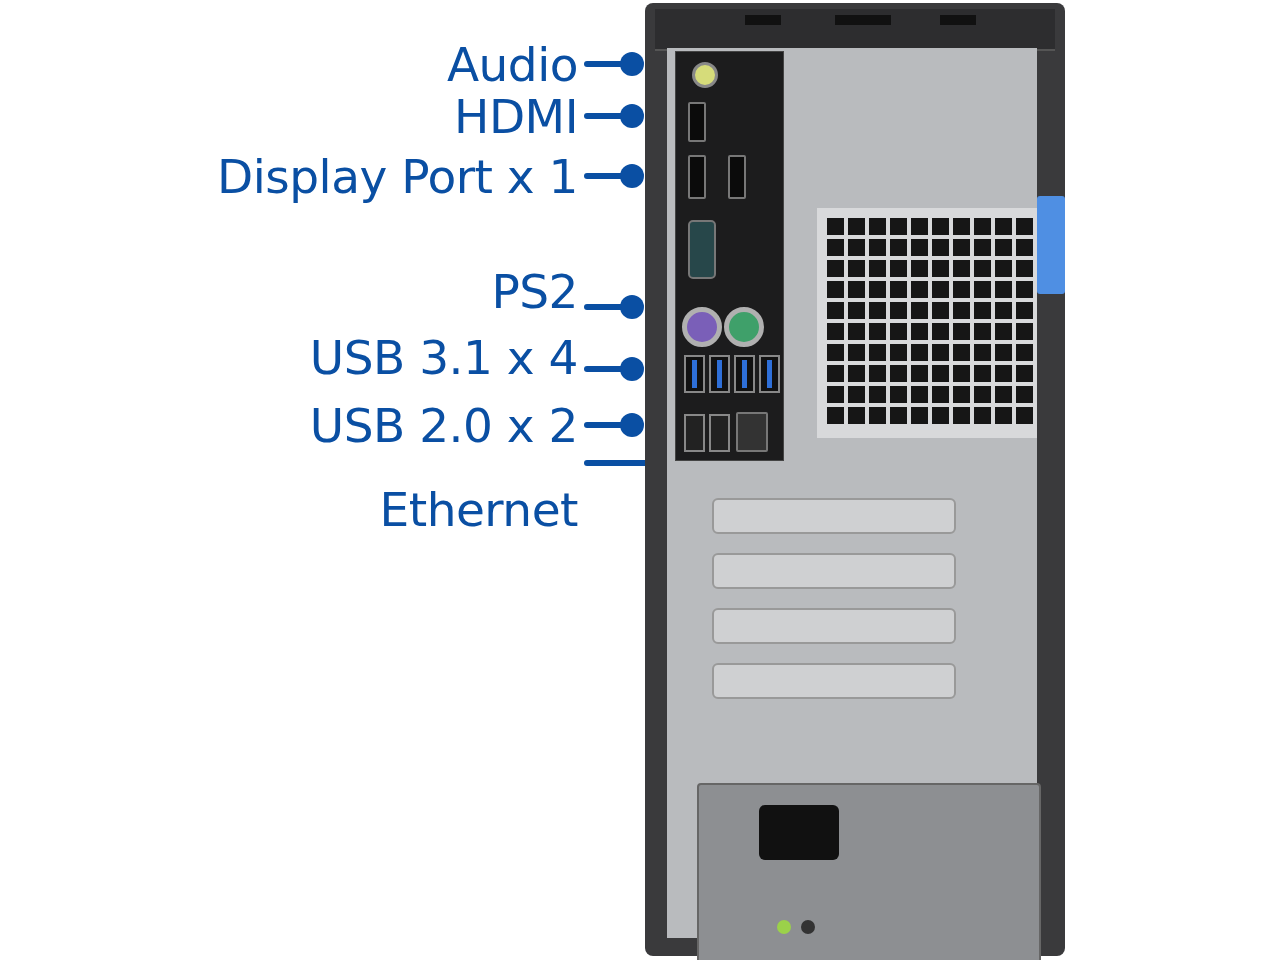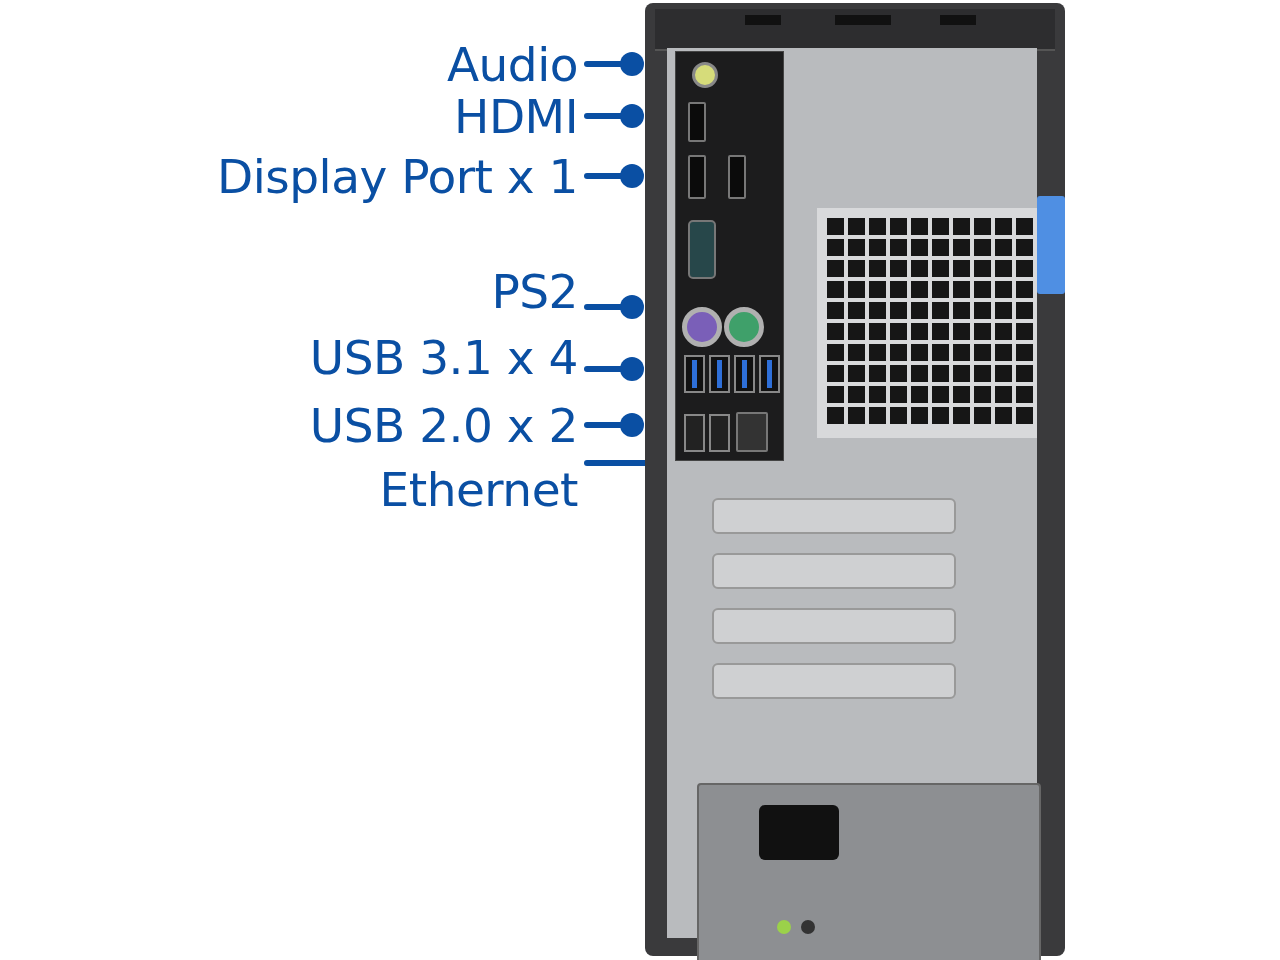--- a/index.html
+++ b/index.html
@@ -52,21 +52,21 @@
   <div class="label" style="top:334px;">USB 3.1 x 4</div>
   <div class="leader" style="left:584px;top:366px;width:50px;"></div>
   <div class="dot" style="left:620px;top:357px;"></div>
 </div>
 <div>
   <div class="label" style="top:402px;">USB 2.0 x 2</div>
   <div class="leader" style="left:584px;top:422px;width:50px;"></div>
   <div class="dot" style="left:620px;top:413px;"></div>
 </div>
 <div>
-  <div class="label" style="top:466px;">Ethernet</div>
+  <div class="label" style="top:486px;">Ethernet</div>
   <div class="leader" style="left:584px;top:460px;width:160px;"></div>
   <div class="dot" style="left:731px;top:451px;"></div>
 </div>
 
 <div class="tower">
   <div class="top-bar">
     <div class="slot-dark" style="left:90px;top:6px;width:36px;height:10px;"></div>
     <div class="slot-dark" style="left:180px;top:6px;width:56px;height:10px;"></div>
     <div class="slot-dark" style="left:285px;top:6px;width:36px;height:10px;"></div>
   </div>

